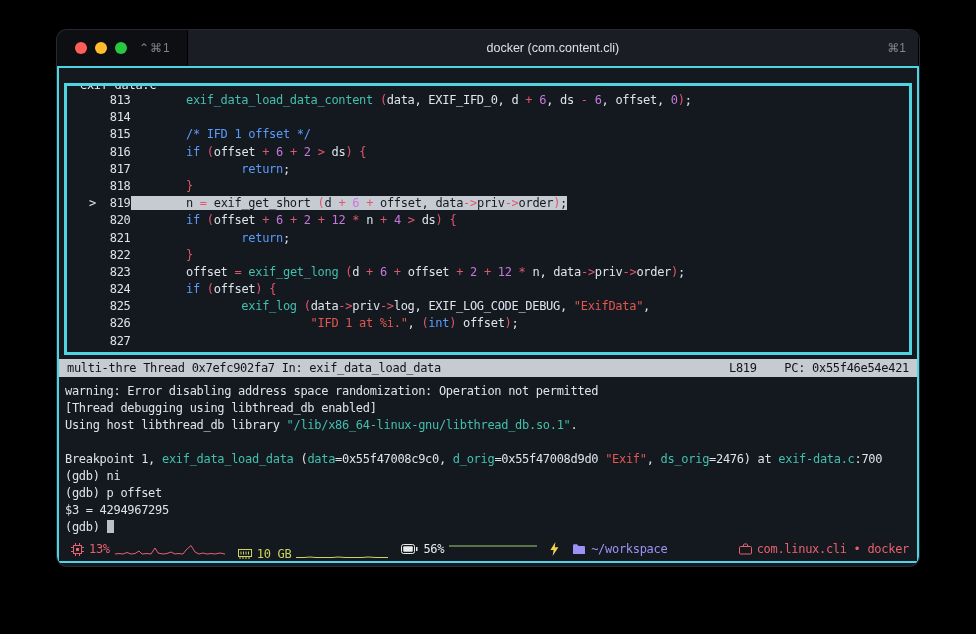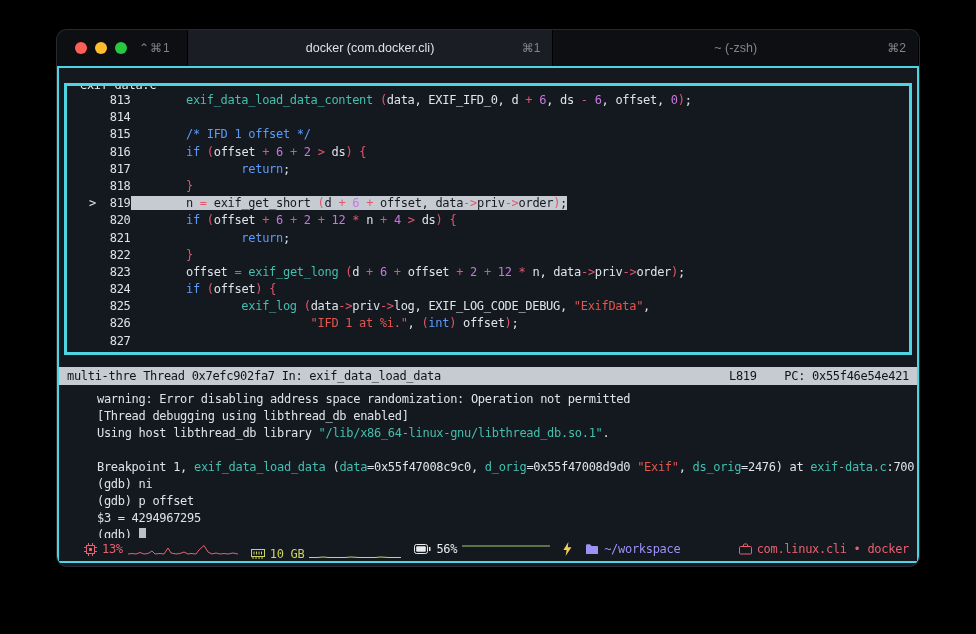--- a/index.html
+++ b/index.html
@@ -31,31 +31,31 @@
               color:#e6ebf2; font-size:12px; line-height:16px; letter-spacing:-0.3px; }
   .srclines { padding:6px 0 0 22px; font-size:12px; line-height:17.2px; letter-spacing:-0.3px;
               white-space:pre; color:var(--fg); }
   .src-line { height:17.2px; }
   .sg-t { color:var(--fg); } .sg-f { color:var(--fn); } .sg-k { color:var(--kw); }
   .sg-c { color:var(--cm);text-align:center; } .sg-o { color:var(--op); } .sg-n { color:var(--num); }
   .sg-s { color:var(--str); }
   .hl { background:var(--hl-bg); }
   .hl .sg-t, .hl .sg-f, .hl .sg-k { color:var(--hl-fg); }
 
-  .statusline { margin-top:12px; background:#c6cad1; color:#101418; display:flex;
+  .statusline { margin-top:4px; background:#c6cad1; color:#101418; display:flex;
                 justify-content:space-between; padding:0 8px; font-size:12px; line-height:18px;
                 height:18px; letter-spacing:-0.3px; white-space:pre; }
 
   .console { padding:6px 0 0 6px; font-size:12px; line-height:17px; letter-spacing:-0.3px;
              white-space:pre; color:var(--fg); }
-  .con-line { height:17px;margin-left:32px; }
+  .con-line { height:17px; }
   .cursor { display:inline-block; width:7px; height:13px; background:#b9c0c9; vertical-align:-2px; }
 
   
-  .statusbar { position:absolute; left:17px; right:0; bottom:1px; height:22px; display:flex;
+  .statusbar { position:absolute; left:4px; right:0; bottom:1px; height:22px; display:flex;
                align-items:center; padding:0 8px; gap:13px; font-size:12px; letter-spacing:-0.3px;
                background:var(--term-bg); white-space:nowrap; }
   .sb-item { display:flex; align-items:center; gap:5px; }
   .sb-red { color:var(--sb-red); } .sb-yellow { color:var(--sb-yellow);margin-top:9px; }
   .sb-white { color:var(--sb-white); } .sb-bolt-c { color:var(--sb-bolt); }
   .sb-purple { color:var(--sb-purple); }
   .sb-right { margin-left:auto; }
   .spark { display:block; }
   .batt-line { color:var(--sb-green); }
 </style>
@@ -66,26 +66,22 @@
   <div class="window">
 
     <div class="titlebar">
       <div class="tb-left">
         <span class="light red"></span>
         <span class="light yellow"></span>
         <span class="light green"></span>
         <span class="shortcut">⌃⌘1</span>
       </div>
       <div class="tab active">
-        <span class="tab-label">docker (com.docker.cli)</span>
+        <span class="tab-label">docker (com.content.cli)</span>
         <span class="shortcut-key">⌘1</span>
-      </div>
-      <div class="tab inactive">
-        <span class="tab-label">~ (-zsh)</span>
-        <span class="shortcut-key">⌘2</span>
       </div>
     </div>
 
     <div class="content">
 
       <div class="srcbox">
         <div class="srctitle">exif-data.c</div>
         <div class="srclines"><div class="src-line"><span class="sg-t">   813</span><span><span class="sg-t">        </span><span class="sg-f">exif_data_load_data_content</span><span class="sg-t"> </span><span class="sg-o">(</span><span class="sg-t">data, EXIF_IFD_0, d </span><span class="sg-o">+</span><span class="sg-t"> </span><span class="sg-n">6</span><span class="sg-t">, ds </span><span class="sg-o">-</span><span class="sg-t"> </span><span class="sg-n">6</span><span class="sg-t">, offset, </span><span class="sg-n">0</span><span class="sg-o">)</span><span class="sg-t">;</span></span></div><div class="src-line"><span class="sg-t">   814</span><span></span></div><div class="src-line"><span class="sg-t">   815</span><span><span class="sg-t">        </span><span class="sg-c">/* IFD 1 offset */</span></span></div><div class="src-line"><span class="sg-t">   816</span><span><span class="sg-t">        </span><span class="sg-k">if</span><span class="sg-t"> </span><span class="sg-o">(</span><span class="sg-t">offset </span><span class="sg-o">+</span><span class="sg-t"> </span><span class="sg-n">6</span><span class="sg-t"> </span><span class="sg-o">+</span><span class="sg-t"> </span><span class="sg-n">2</span><span class="sg-t"> </span><span class="sg-o">&gt;</span><span class="sg-t"> ds</span><span class="sg-o">)</span><span class="sg-t"> </span><span class="sg-o">{</span></span></div><div class="src-line"><span class="sg-t">   817</span><span><span class="sg-t">                </span><span class="sg-k">return</span><span class="sg-t">;</span></span></div><div class="src-line"><span class="sg-t">   818</span><span><span class="sg-t">        </span><span class="sg-o">}</span></span></div><div class="src-line"><span class="sg-t">&gt;  819</span><span class="hl"><span class="sg-t">        </span><span class="sg-t">n </span><span class="sg-o">=</span><span class="sg-t"> </span><span class="sg-f">exif_get_short</span><span class="sg-t"> </span><span class="sg-o">(</span><span class="sg-t">d </span><span class="sg-o">+</span><span class="sg-t"> </span><span class="sg-n">6</span><span class="sg-t"> </span><span class="sg-o">+</span><span class="sg-t"> offset, data</span><span class="sg-o">-&gt;</span><span class="sg-t">priv</span><span class="sg-o">-&gt;</span><span class="sg-t">order</span><span class="sg-o">)</span><span class="sg-t">;</span></span></div><div class="src-line"><span class="sg-t">   820</span><span><span class="sg-t">        </span><span class="sg-k">if</span><span class="sg-t"> </span><span class="sg-o">(</span><span class="sg-t">offset </span><span class="sg-o">+</span><span class="sg-t"> </span><span class="sg-n">6</span><span class="sg-t"> </span><span class="sg-o">+</span><span class="sg-t"> </span><span class="sg-n">2</span><span class="sg-t"> </span><span class="sg-o">+</span><span class="sg-t"> </span><span class="sg-n">12</span><span class="sg-t"> </span><span class="sg-o">*</span><span class="sg-t"> n </span><span class="sg-o">+</span><span class="sg-t"> </span><span class="sg-n">4</span><span class="sg-t"> </span><span class="sg-o">&gt;</span><span class="sg-t"> ds</span><span class="sg-o">)</span><span class="sg-t"> </span><span class="sg-o">{</span></span></div><div class="src-line"><span class="sg-t">   821</span><span><span class="sg-t">                </span><span class="sg-k">return</span><span class="sg-t">;</span></span></div><div class="src-line"><span class="sg-t">   822</span><span><span class="sg-t">        </span><span class="sg-o">}</span></span></div><div class="src-line"><span class="sg-t">   823</span><span><span class="sg-t">        </span><span class="sg-t">offset </span><span class="sg-o">=</span><span class="sg-t"> </span><span class="sg-f">exif_get_long</span><span class="sg-t"> </span><span class="sg-o">(</span><span class="sg-t">d </span><span class="sg-o">+</span><span class="sg-t"> </span><span class="sg-n">6</span><span class="sg-t"> </span><span class="sg-o">+</span><span class="sg-t"> offset </span><span class="sg-o">+</span><span class="sg-t"> </span><span class="sg-n">2</span><span class="sg-t"> </span><span class="sg-o">+</span><span class="sg-t"> </span><span class="sg-n">12</span><span class="sg-t"> </span><span class="sg-o">*</span><span class="sg-t"> n, data</span><span class="sg-o">-&gt;</span><span class="sg-t">priv</span><span class="sg-o">-&gt;</span><span class="sg-t">order</span><span class="sg-o">)</span><span class="sg-t">;</span></span></div><div class="src-line"><span class="sg-t">   824</span><span><span class="sg-t">        </span><span class="sg-k">if</span><span class="sg-t"> </span><span class="sg-o">(</span><span class="sg-t">offset</span><span class="sg-o">)</span><span class="sg-t"> </span><span class="sg-o">{</span></span></div><div class="src-line"><span class="sg-t">   825</span><span><span class="sg-t">                </span><span class="sg-f">exif_log</span><span class="sg-t"> </span><span class="sg-o">(</span><span class="sg-t">data</span><span class="sg-o">-&gt;</span><span class="sg-t">priv</span><span class="sg-o">-&gt;</span><span class="sg-t">log, EXIF_LOG_CODE_DEBUG, </span><span class="sg-s">"ExifData"</span><span class="sg-t">,</span></span></div><div class="src-line"><span class="sg-t">   826</span><span><span class="sg-t">                          </span><span class="sg-s">"IFD 1 at %i."</span><span class="sg-t">, </span><span class="sg-o">(</span><span class="sg-k">int</span><span class="sg-o">)</span><span class="sg-t"> offset</span><span class="sg-o">)</span><span class="sg-t">;</span></span></div><div class="src-line"><span class="sg-t">   827</span><span></span></div></div>
       </div>
 

